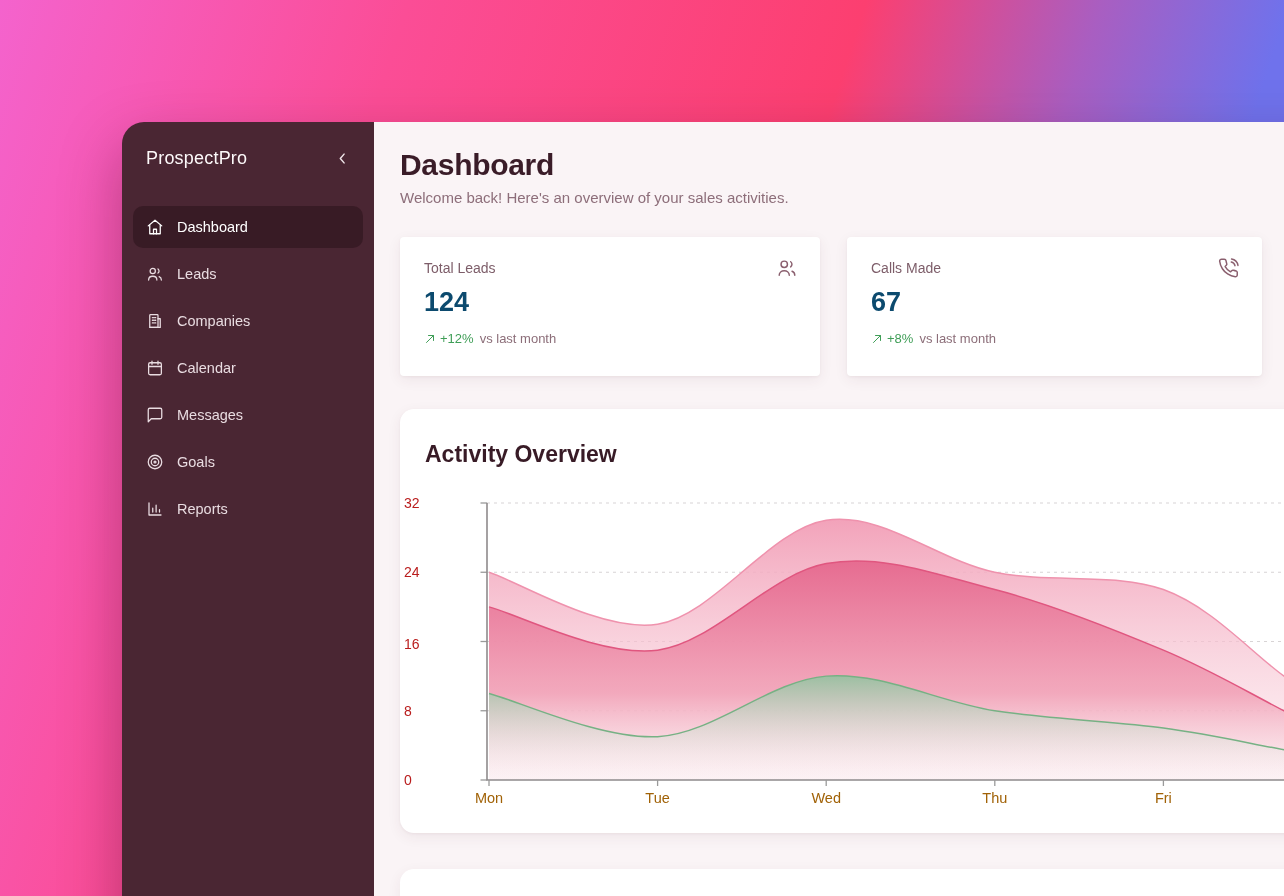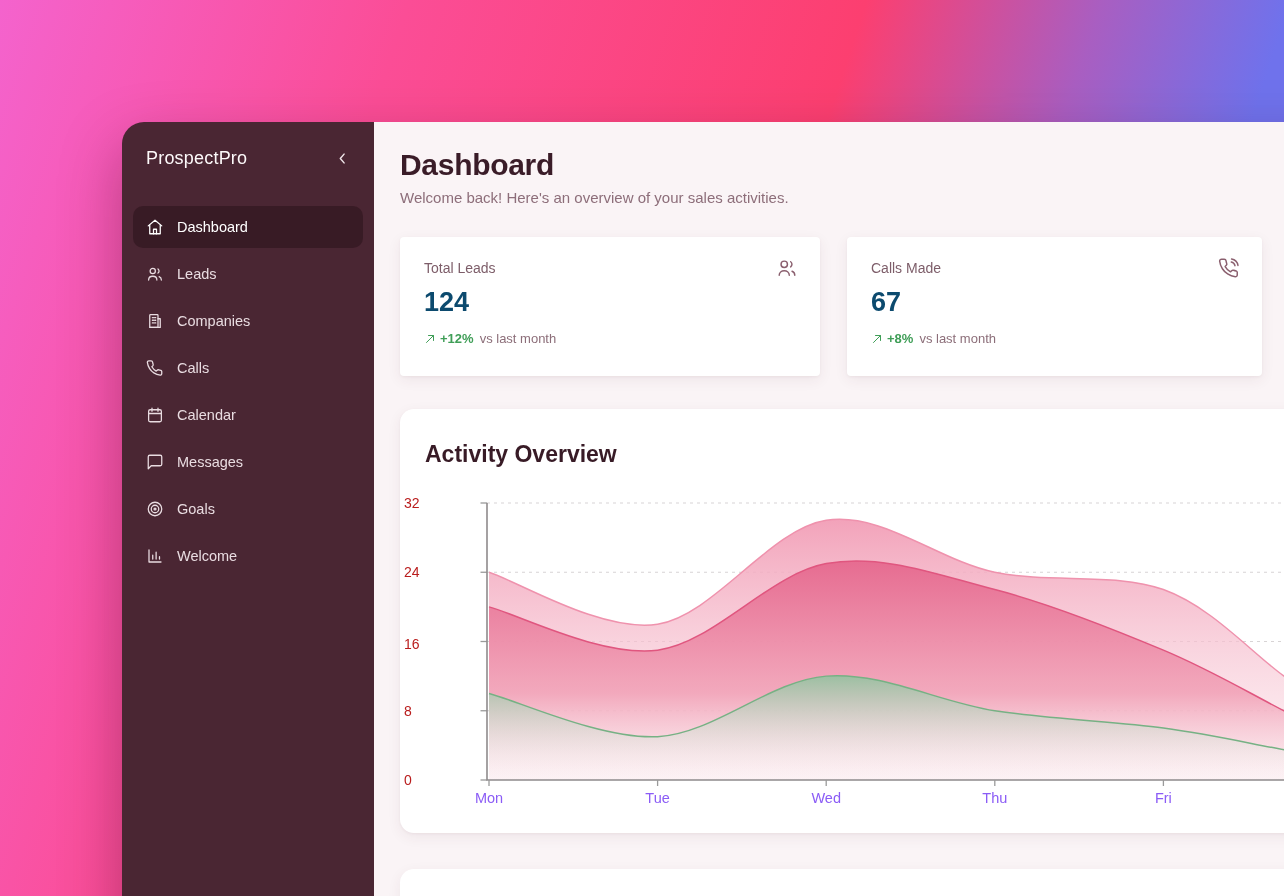--- a/index.html
+++ b/index.html
@@ -37,32 +37,32 @@
   .stat-card {
     width:420px; height:139px; background:#fff; border-radius:4px; padding:23px 24px;
     box-shadow:0 4px 14px rgba(90,40,60,.07), 0 1px 3px rgba(90,40,60,.05); position:relative;
   }
   .stat-card:nth-child(2){ width:415px; }
   .stat-label { font-size:14px; color:#7d5d69; }
   .stat-icon { position:absolute; top:20px; right:22px; color:#8a5f6e; }
   .stat-icon svg { width:22px; height:22px; stroke:currentColor; fill:none; stroke-width:1.6; stroke-linecap:round; stroke-linejoin:round; }
   .stat-value { margin-top:11px; font-size:27px; font-weight:800; color:#0c4a6e; }
   .stat-trend { margin-top:13px; font-size:13px; color:#8c6e79; display:flex; align-items:center; gap:6px; }
-  .trend-up { color:#3f9e57; display:flex; align-items:center; gap:4px; font-weight:700; }
+  .trend-up { color:#3f9e57; display:flex; align-items:center; gap:4px; font-weight:400; }
   .trend-up svg { width:12px; height:12px; stroke:#3f9e57; fill:none; stroke-width:2; stroke-linecap:round; stroke-linejoin:round; }
   
   .chart-card {
     margin-top:33px; width:1309px; height:424px; background:#fff; border-radius:14px;
     box-shadow:0 4px 14px rgba(90,40,60,.07), 0 1px 3px rgba(90,40,60,.05); position:relative;
   }
   .chart-title { position:absolute; left:25px; top:32px; font-size:23px; font-weight:800; color:#381b26; }
   .plot { position:absolute; inset:0; }
   .plot svg { position:absolute; left:0; top:0; }
   .ytick { position:absolute; width:72px; text-align:left; font-size:14px; color:#b91c1c; transform:translateY(-50%); }
-  .xtick { position:absolute; top:381px; transform:translateX(-50%); font-size:14.5px; color:#8b5cf6; }
+  .xtick { position:absolute; top:381px; transform:translateX(-50%); font-size:14.5px; color:#a16207; }
   
   .bottom-card {
     margin-top:36px; width:1309px; height:120px; background:#fff; border-radius:14px 14px 0 0;
     box-shadow:0 4px 14px rgba(90,40,60,.07);
   }
 </style>
 </head>
 <body>
 
 <div class="window">
@@ -106,28 +106,20 @@
               <rect x="5" y="3.5" width="11" height="17" rx="1"></rect>
               <path d="M16 9h3v11.5H5"></path>
               <path d="M8.5 7.5h1.5M11.5 7.5H13M8.5 11h1.5M11.5 11H13M8.5 14.5h1.5M11.5 14.5H13"></path>
             </svg>
           </span>
         <span>Companies</span>
       </div>
       <div class="nav-item">
         <span class="icn">
             <svg viewBox="0 0 24 24">
-              <path d="M21 16.5v3a2 2 0 0 1-2.2 2 19 19 0 0 1-8.3-3 18.7 18.7 0 0 1-5.7-5.7 19 19 0 0 1-3-8.3A2 2 0 0 1 3.8 2.5h3a2 2 0 0 1 2 1.7c.13.96.36 1.9.7 2.8a2 2 0 0 1-.45 2.1L7.8 10.4a16 16 0 0 0 5.8 5.8l1.3-1.25a2 2 0 0 1 2.1-.45c.9.34 1.84.57 2.8.7a2 2 0 0 1 1.2 1.3z"></path>
-            </svg>
-          </span>
-        <span>Calls</span>
-      </div>
-      <div class="nav-item">
-        <span class="icn">
-            <svg viewBox="0 0 24 24">
               <rect x="3.5" y="5" width="17" height="16" rx="2"></rect>
               <path d="M8 3v4M16 3v4M3.5 10h17"></path>
             </svg>
           </span>
         <span>Calendar</span>
       </div>
       <div class="nav-item">
         <span class="icn">
             <svg viewBox="0 0 24 24">
               <path d="M21 15a2 2 0 0 1-2 2H7l-4 4V5a2 2 0 0 1 2-2h14a2 2 0 0 1 2 2z"></path>
@@ -145,21 +137,21 @@
           </span>
         <span>Goals</span>
       </div>
       <div class="nav-item">
         <span class="icn">
             <svg viewBox="0 0 24 24">
               <path d="M4 4v16h16"></path>
               <path d="M9 16v-5M13.5 16V7M18 16v-3"></path>
             </svg>
           </span>
-        <span>Welcome</span>
+        <span>Reports</span>
       </div>
     </nav>
   </aside>
 
   <main class="main">
     <h1 class="page-title">Dashboard</h1>
     <div class="page-sub">Welcome back! Here's an overview of your sales activities.</div>
 
     <div class="cards-row">
       <div class="stat-card">

